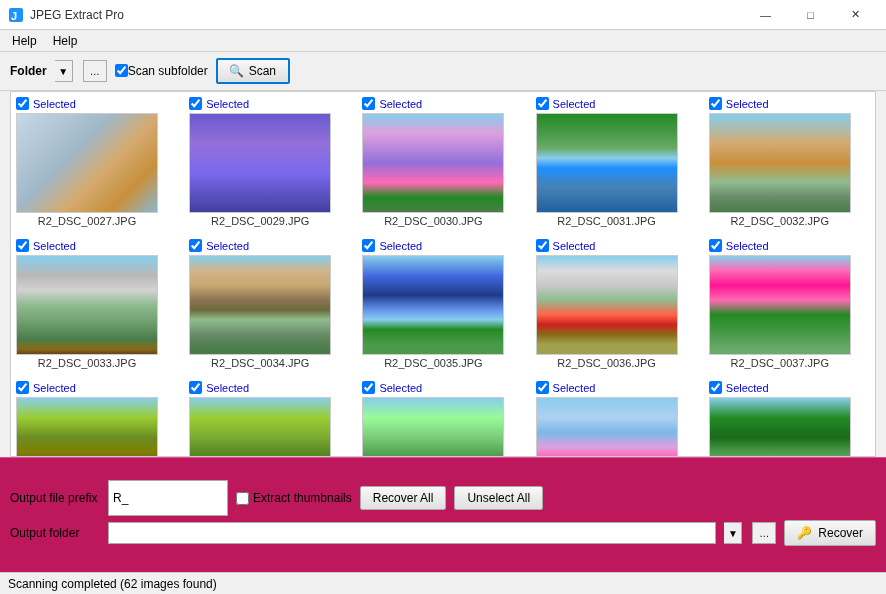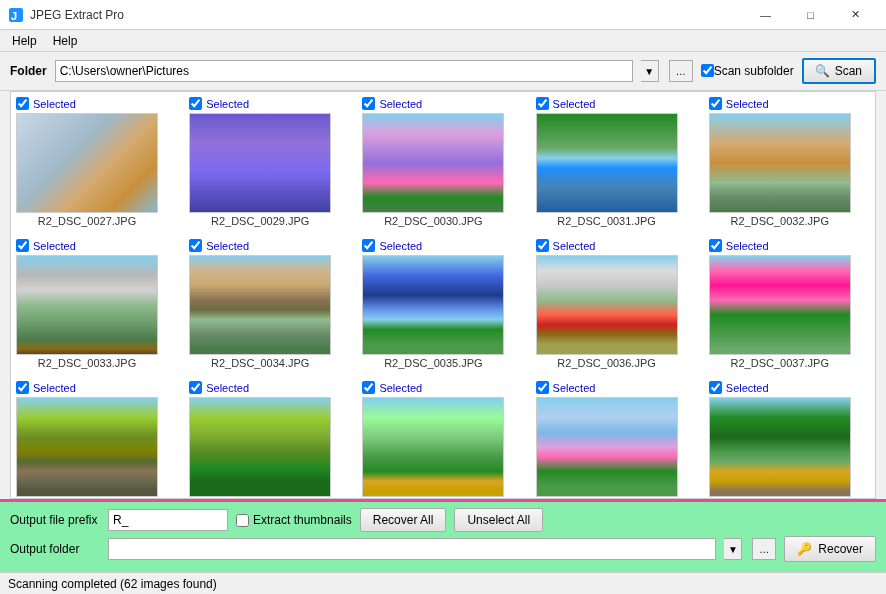--- a/index.html
+++ b/index.html
@@ -135,33 +135,33 @@
       border: 1px solid #ccc;
     }
     .image-filename {
       font-size: 11px;
       color: #333;
       margin-top: 2px;
       text-align: center;
       width: 142px;
     }
     .bottom-panel {
-      background: #86efac;
-      padding: 6px 10px;
-      border-top: 3px solid #ec4899;
+      background: #be185d;
+      padding: 22px 10px;
+      border-top: 1px solid #ec4899;
     }
     .bottom-row {
       display: flex;
       align-items: center;
       gap: 8px;
       margin-bottom: 4px;
     }
     .bottom-label { font-size: 12px; min-width: 90px; }
     .prefix-input {
-      width: 120px; height: 22px;
+      width: 120px; height: 36px;
       border: 1px solid #aaa;
       padding: 0 4px;
       font-size: 12px;
       background: white;
     }
     .extract-check { display: flex; align-items: center; gap: 4px; font-size: 12px; }
     .action-btn {
       height: 24px;
       padding: 0 12px;
       border: 1px solid #aaa;
@@ -232,21 +232,20 @@
   </div>
 </div>
 
 <div class="menu-bar">
   <div class="menu-item">Help</div>
   <div class="menu-item">Help</div>
 </div>
 
 <div class="toolbar">
   <span class="folder-label">Folder</span>
-  <input class="folder-input" type="text" value="C:\Users\owner\Pictures" style="">
   <button class="dropdown-btn">▼</button>
   <button class="browse-btn">…</button>
   <label class="subfolder-check">
     <input type="checkbox" checked="" style="">
     <span>Scan subfolder</span>
   </label>
   <button class="scan-btn">
     <span>🔍</span>
     <span>Scan</span>
   </button>

